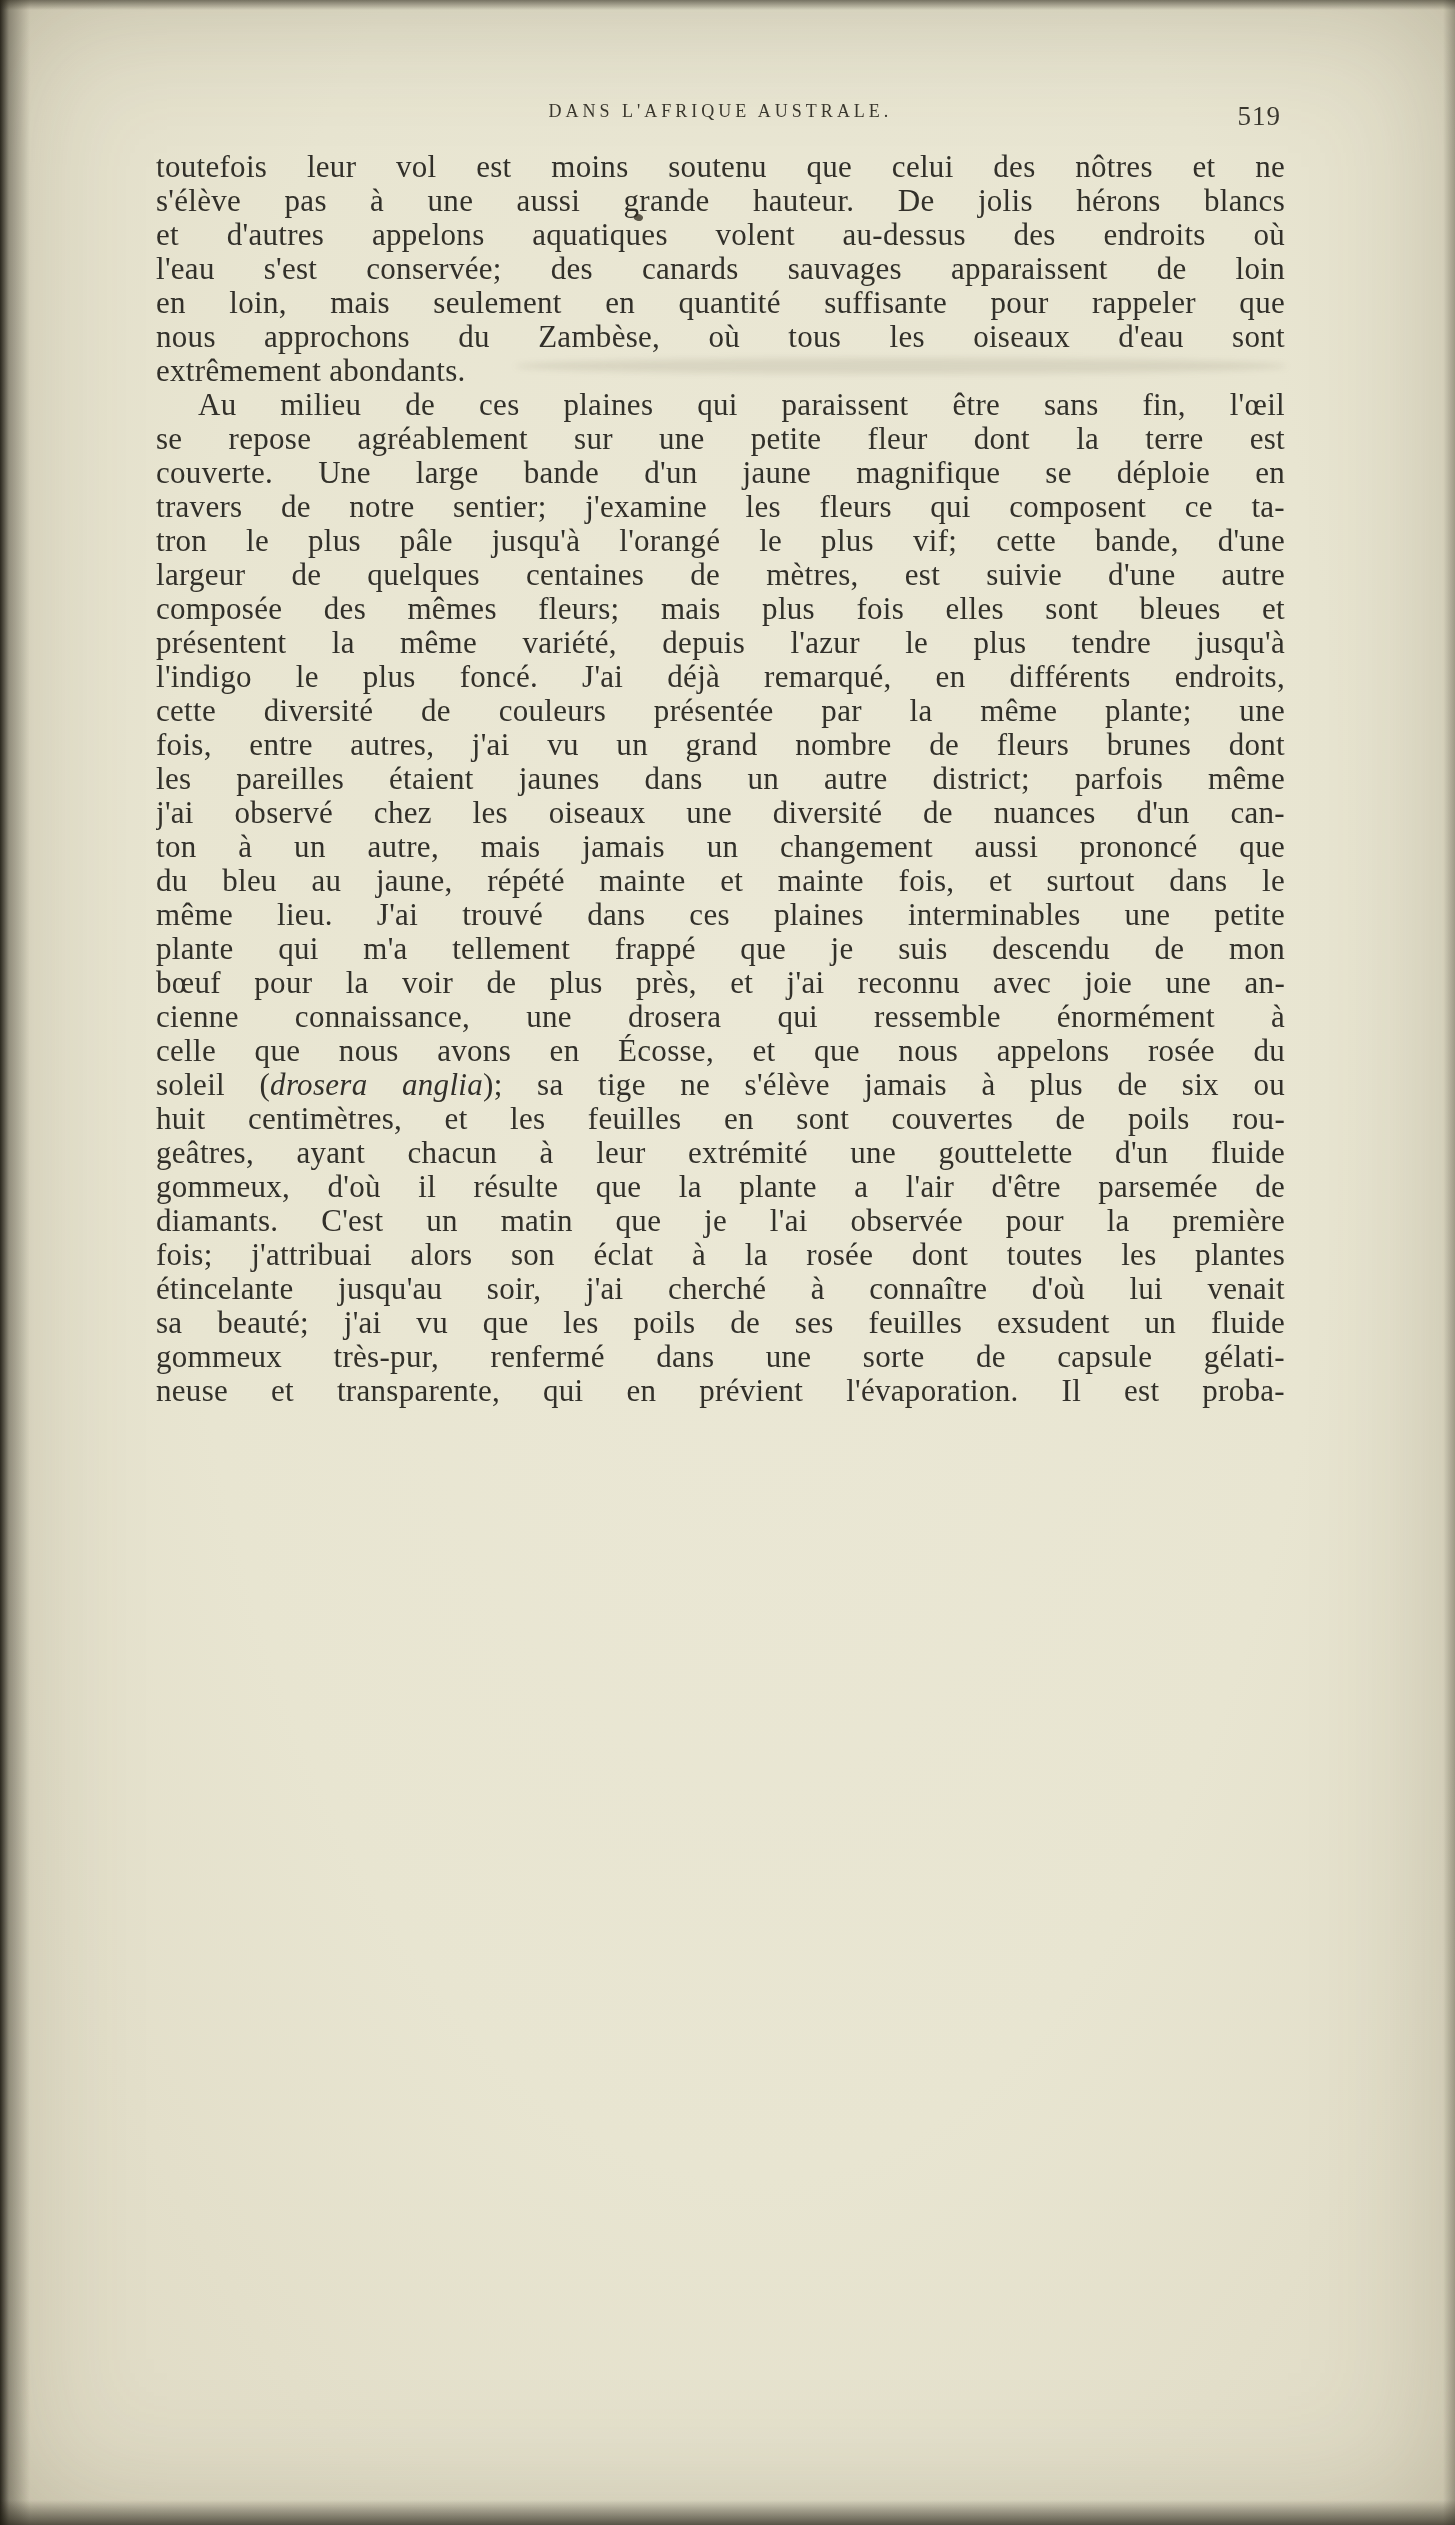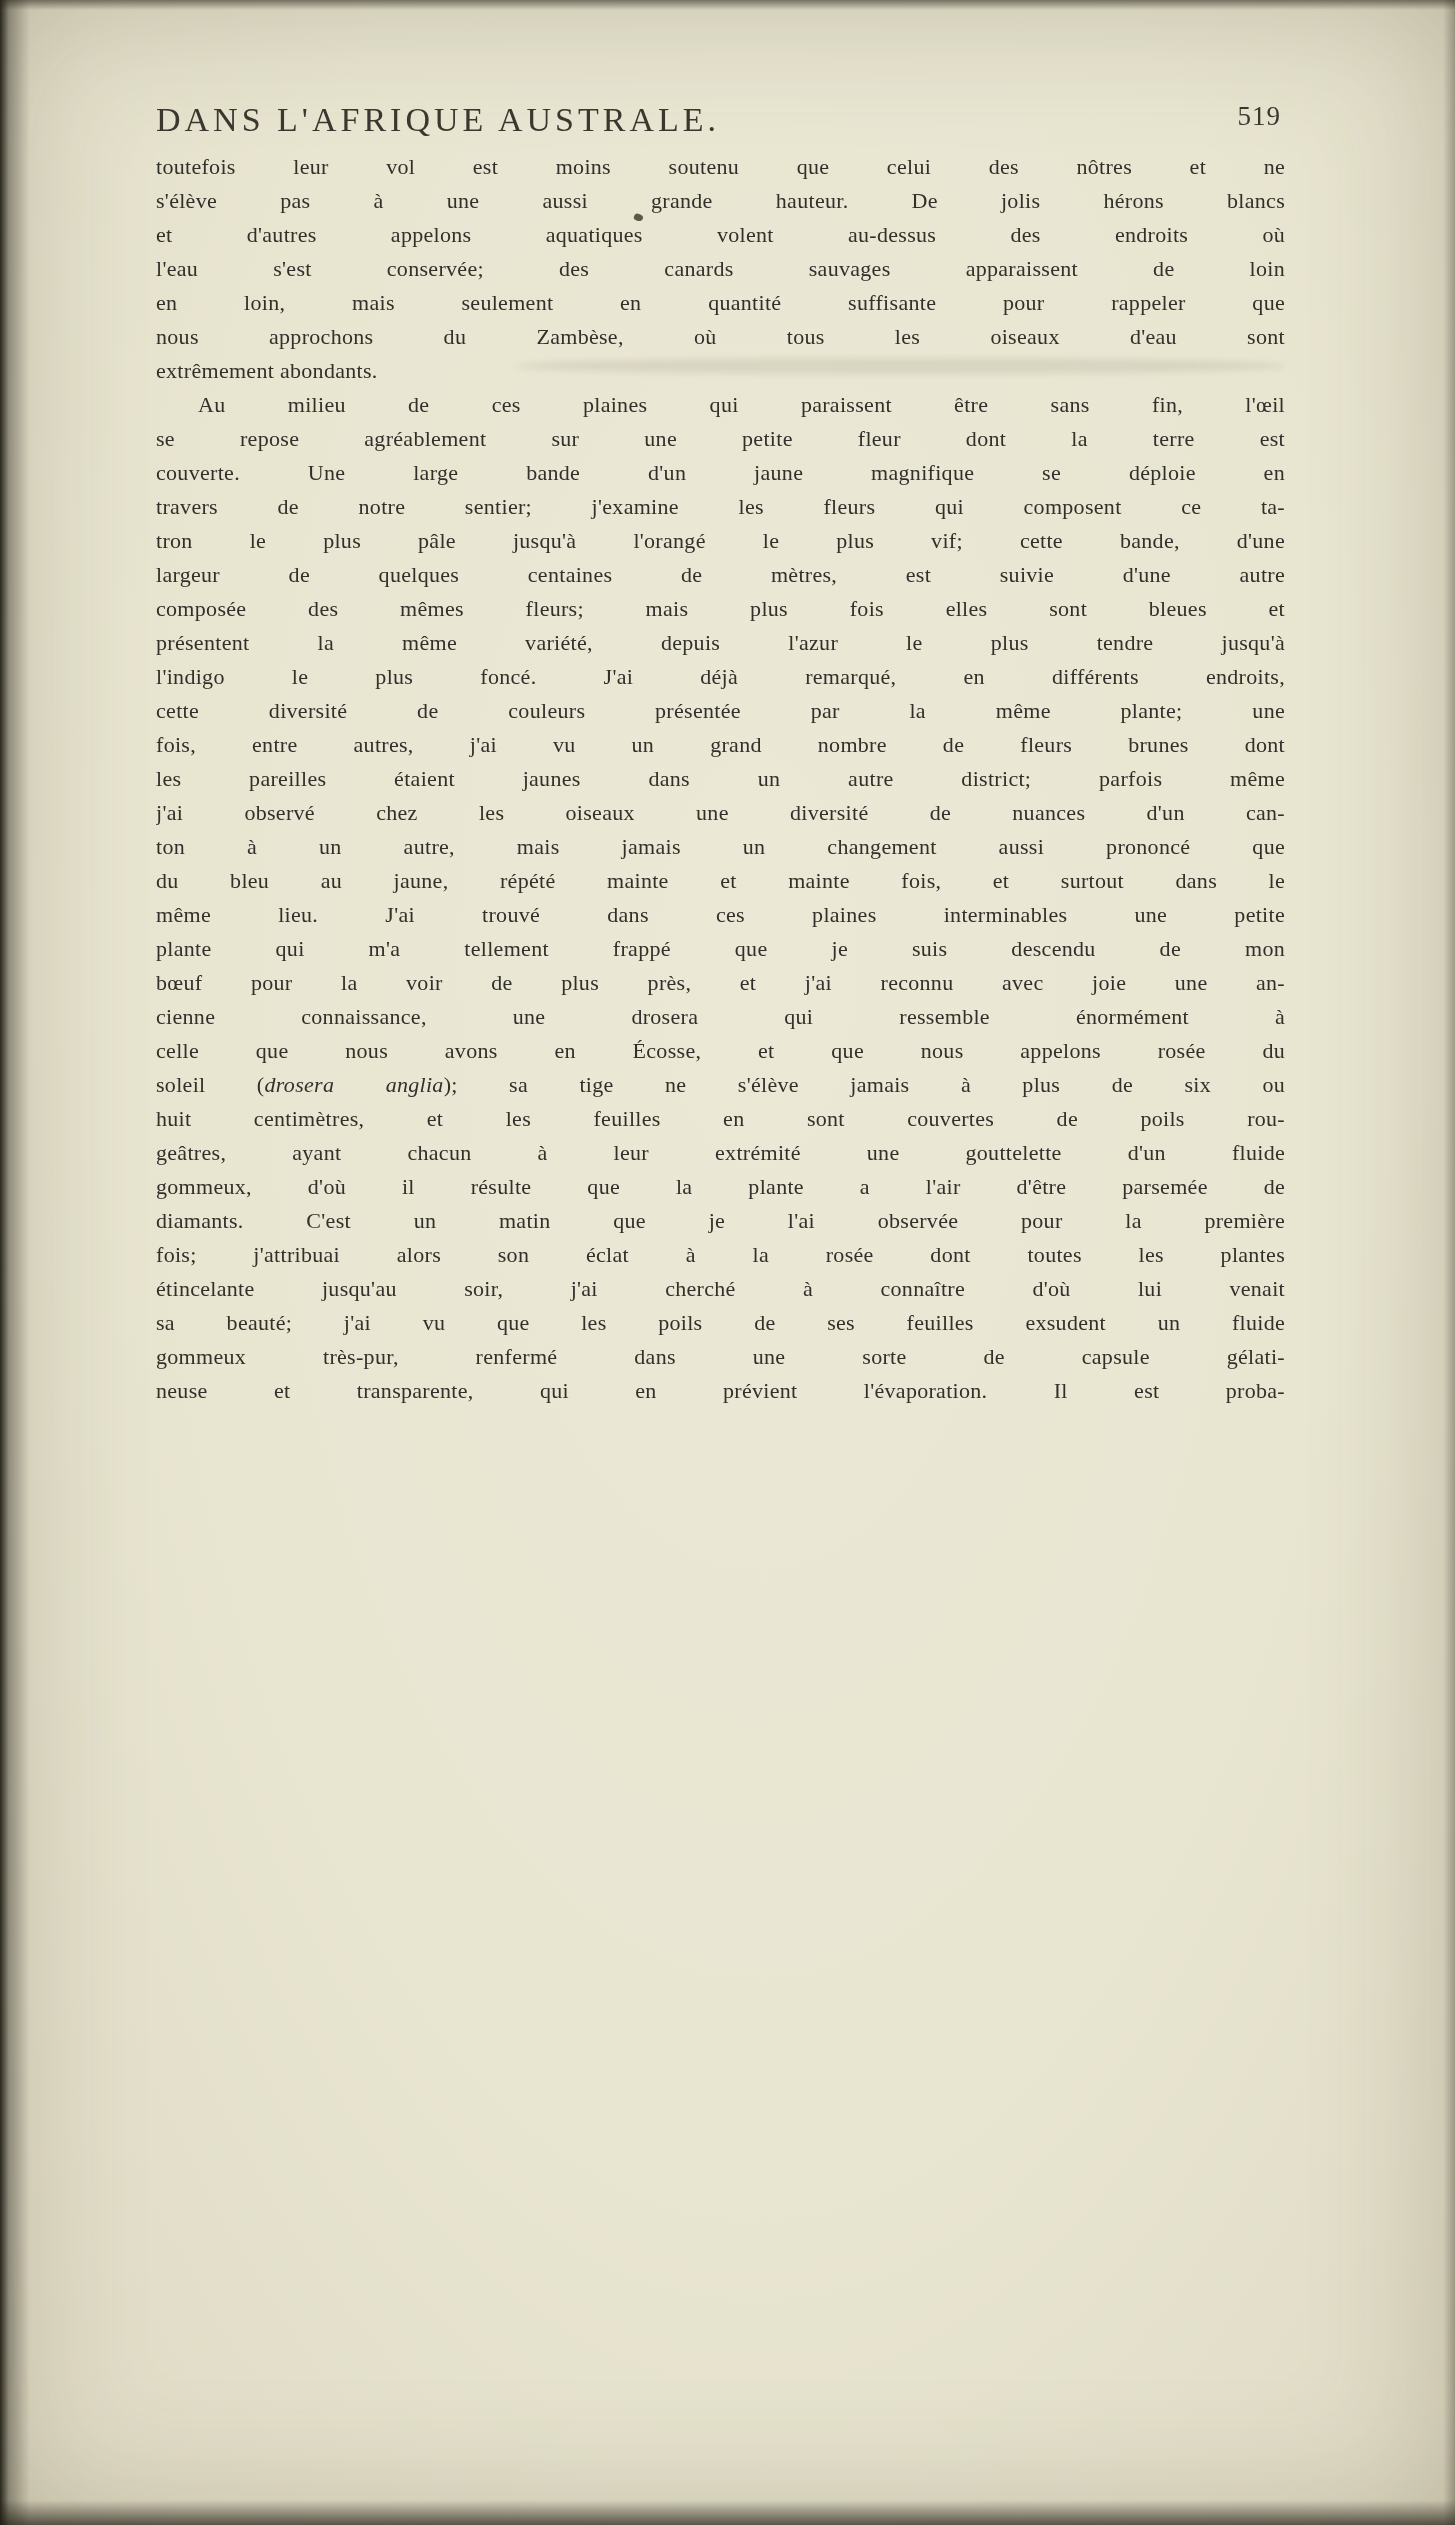--- a/index.html
+++ b/index.html
@@ -40,40 +40,40 @@
   }
 
   .page-header {
     position: absolute;
     top: 101px;
     left: 156px;
     width: 1129px;
     height: 36px;
   }
   .running-title {
-    text-align: left;
-    font-size: 34px;
+    text-align: center;
+    font-size: 18px;
     letter-spacing: 4px;
     color: #3a372e;
   }
   .folio {
     position: absolute;
     right: 4px;
     top: 0;
     font-size: 27px;
     letter-spacing: 1px;
     color: #3a372e;
   }
 
   .body-text {
     position: absolute;
     top: 150px;
     left: 156px;
     width: 1129px;
-    font-size: 22px;
+    font-size: 31px;
     letter-spacing: 0.3px;
     color: #32302a;
   }
   .line {
     line-height: 34px;
     height: 34px;
     text-align: justify;
     text-align-last: justify;
     text-justify: inter-word;
     overflow: hidden;

